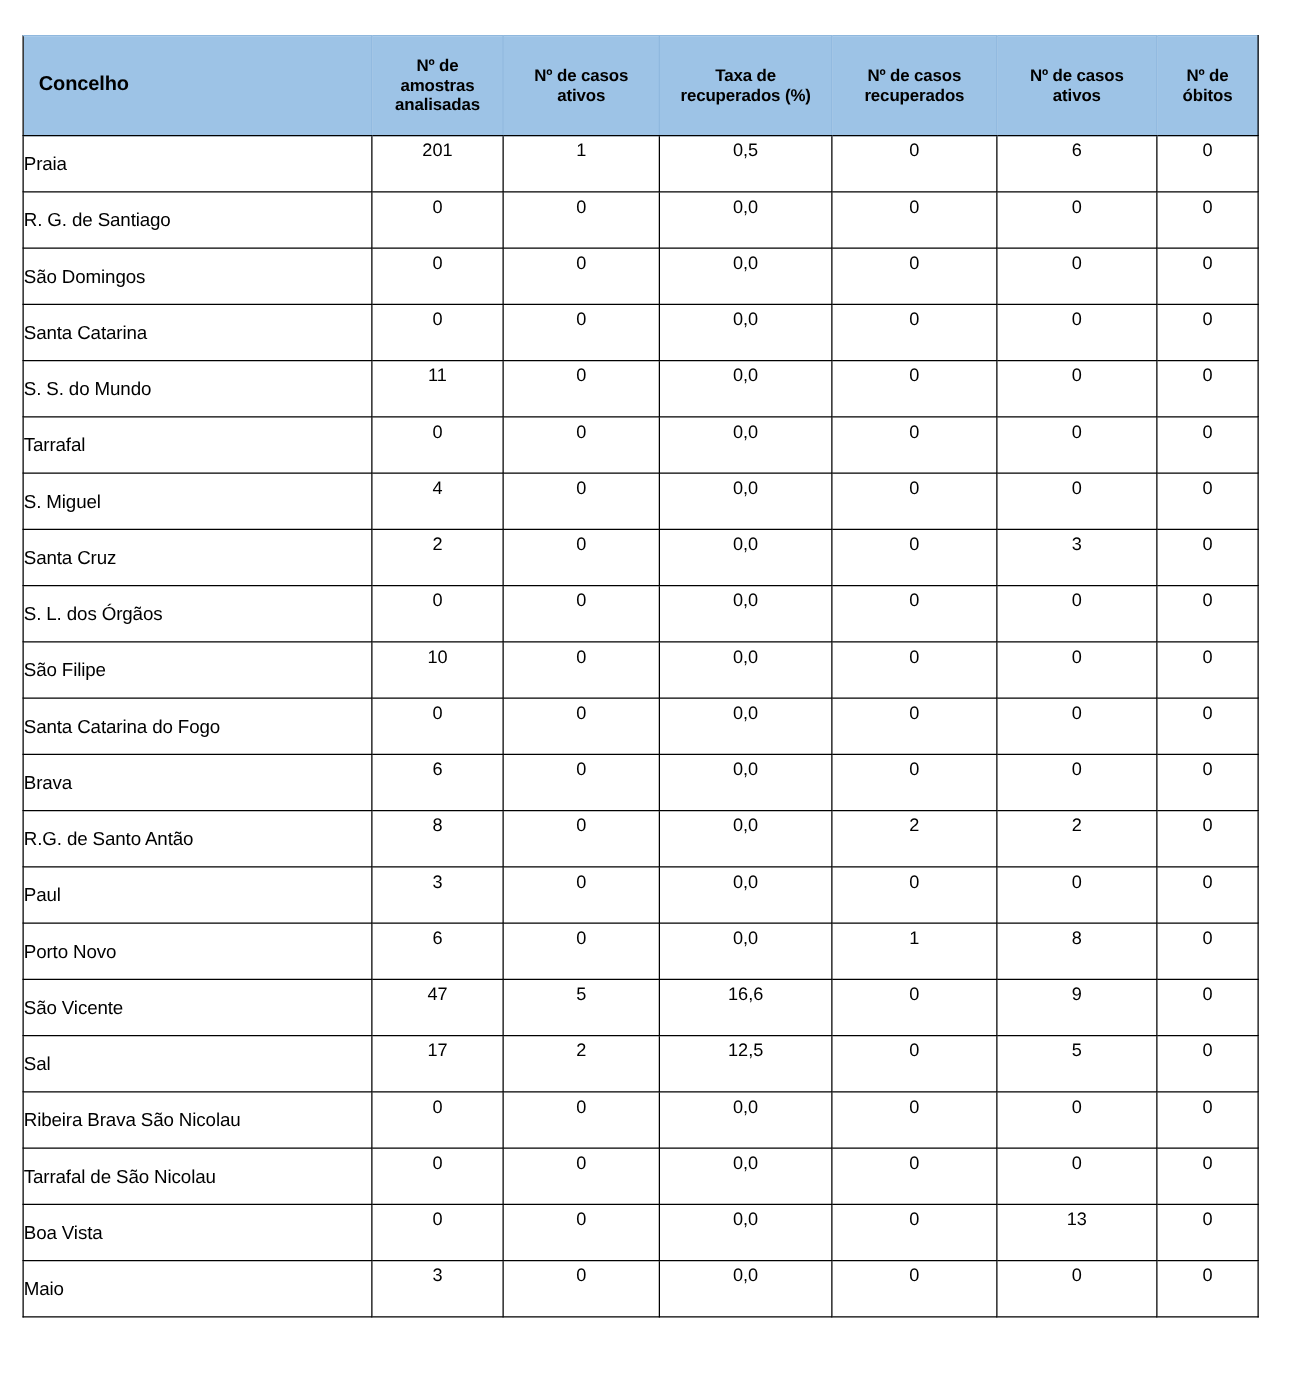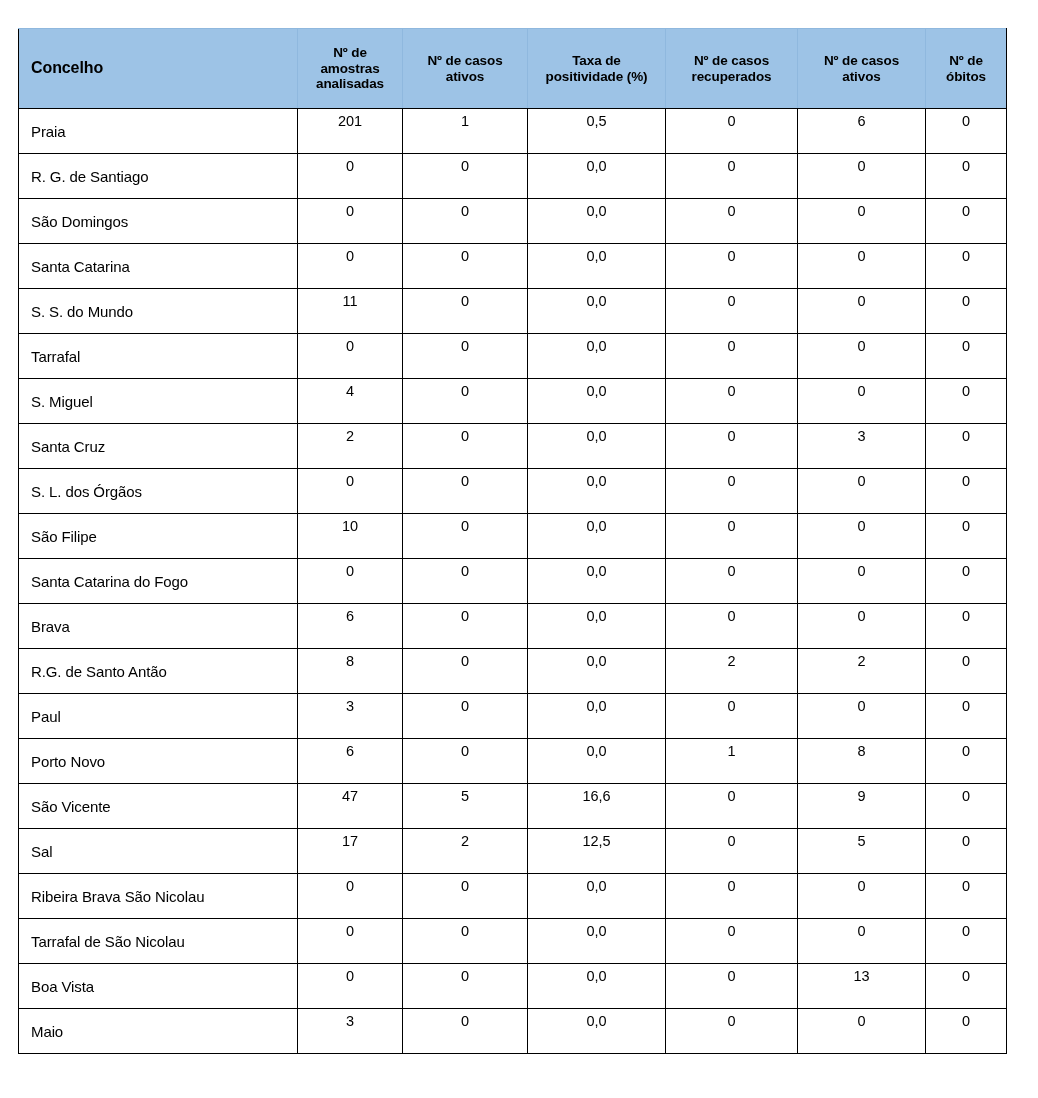--- a/index.html
+++ b/index.html
@@ -70,21 +70,20 @@
   tbody td {
     border-left: 1px solid #000000;
     border-right: 1px solid #000000;
     border-bottom: 1px solid #000000;
     height: 40px;
     font-size: 14.5px;
     padding: 0;
   }
   tbody td.name {
     text-align: left;
-    padding-left: 12px;
     vertical-align: middle;
     font-size: 15px;
     letter-spacing: -0.1px;
   }
   tbody td.num {
     text-align: center;
     vertical-align: top;
     padding-top: 4px;
     font-size: 14.5px;
   }
@@ -102,21 +101,21 @@
         <col class="c-taxa">
         <col class="c-recuperados">
         <col class="c-ativos">
         <col class="c-obitos">
       </colgroup>
       <thead>
         <tr>
           <th class="h-concelho first"><span>Concelho</span></th>
           <th class="first-inner"><span>Nº de</span><br><span>amostras</span><br><span>analisadas</span></th>
           <th><span>Nº de casos</span><br><span>ativos</span></th>
-          <th><span>Taxa de</span><br><span>positividade (%)</span></th>
+          <th><span>Taxa de</span><br><span>recuperados (%)</span></th>
           <th><span>Nº de casos</span><br><span>recuperados</span></th>
           <th><span>Nº de casos</span><br><span>ativos</span></th>
           <th class="last"><span>Nº de</span><br><span>óbitos</span></th>
         </tr>
       </thead>
       <tbody>
           <tr>
             <td class="name">Praia</td>
             <td class="num">201</td>
             <td class="num">1</td>

